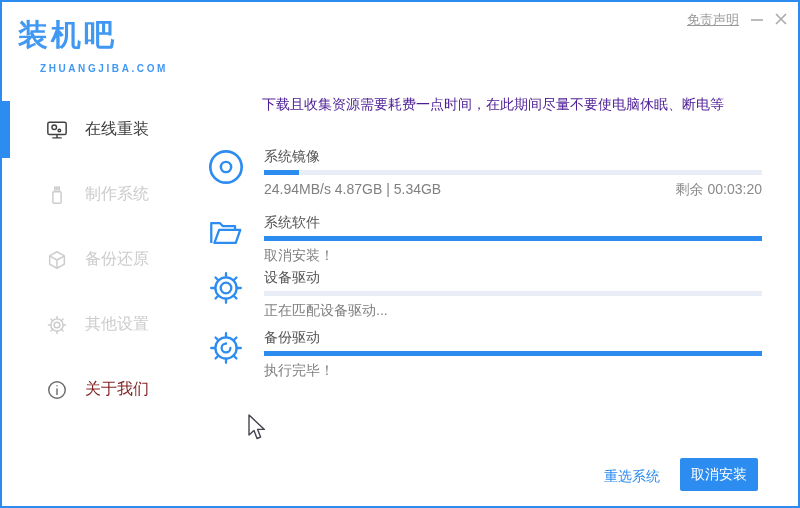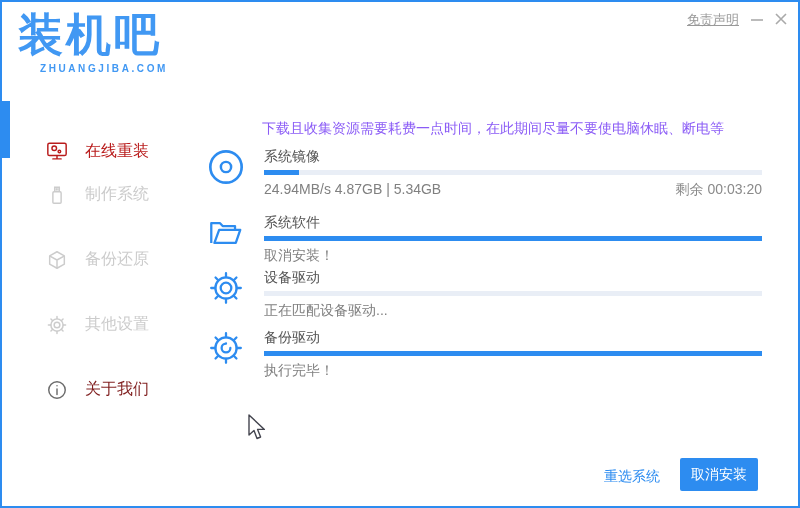--- a/index.html
+++ b/index.html
@@ -4,49 +4,49 @@
 <style>
   * { margin:0; padding:0; box-sizing:border-box; }
   html,body { width:800px; height:508px; font-family:"Liberation Sans", sans-serif; background:#fff; }
   .window {
     position:relative; width:800px; height:508px; background:#ffffff;
     border:2px solid #2d8cf0; overflow:hidden;
   }
   
   .logo-cn {
     position:absolute; left:16px; top:6px; width:152px;
-    font-size:45px; font-weight:bold; color:#4198f3; letter-spacing:3px;
+    font-size:30px; font-weight:bold; color:#4198f3; letter-spacing:3px;
     line-height:54px; white-space:nowrap;
   }
   .logo-en {
     position:absolute; left:16px; top:61px; width:150px; text-align:right;
     font-size:10px; font-weight:bold; color:#4198f3; letter-spacing:2.6px; white-space:nowrap;
   }
   .disclaimer {
     position:absolute; right:59px; top:9px; font-size:13px; color:#999;
     text-decoration:underline; cursor:pointer;
   }
   .win-btn { position:absolute; top:8px; width:18px; height:18px; display:flex; align-items:center; justify-content:center; cursor:pointer; }
   .min-btn { right:32px; }
   .close-btn { right:8px; }
   
   .sidebar { position:absolute; left:0; top:95px; width:190px; }
   .nav-item {
     height:65px; display:flex; align-items:center; padding-left:44px;
     font-size:16px; color:#cccccc; cursor:pointer;
   }
   .nav-item .nav-icon { width:22px; height:22px; margin-right:17px; flex:0 0 auto; }
-  .nav-item.active { color:#b91c1c;align-items:flex-end; }
+  .nav-item.active { color:#404040; }
   .nav-item.dark { color:#7f1d1d; }
   .nav-item.dark .nav-icon { color:#6d6d6d; }
   .active-indicator { position:absolute; left:0; top:99px; width:8px; height:57px; background:#2d8cf0; }
   
   .notice {
-    position:absolute; left:190px; right:4px; top:117px; text-align:center;
-    font-size:14px; color:#8b5cf6; line-height:18px;
+    position:absolute; left:190px; right:4px; top:93px; text-align:center;
+    font-size:14px; color:#4c1d95; line-height:18px;
   }
   .task { position:absolute; left:205px; width:555px; }
   .task-icon { position:absolute; left:0; top:0; width:38px; height:38px; color:#2d8cf0; }
   .task-body { position:absolute; left:57px; top:0; width:498px; }
   .task-title { font-size:14px; color:#555; line-height:16px; }
   .task-bar { margin-top:6px; height:5px; background:#e9eef6; position:relative; overflow:hidden; }
   .task-fill { position:absolute; left:0; top:0; bottom:0; background:#2d8cf0; }
   .task-status { margin-top:6px; font-size:14px; color:#808080; line-height:16px; display:flex; justify-content:space-between; }
   .task-remaining { color:#8a8a8a; }
   #task-0 { top:146px; } #task-1 { top:212px; } #task-2 { top:267px; } #task-3 { top:327px; }

